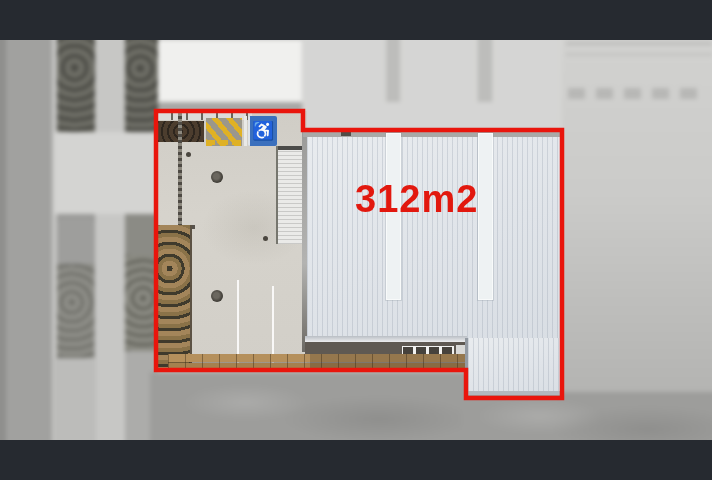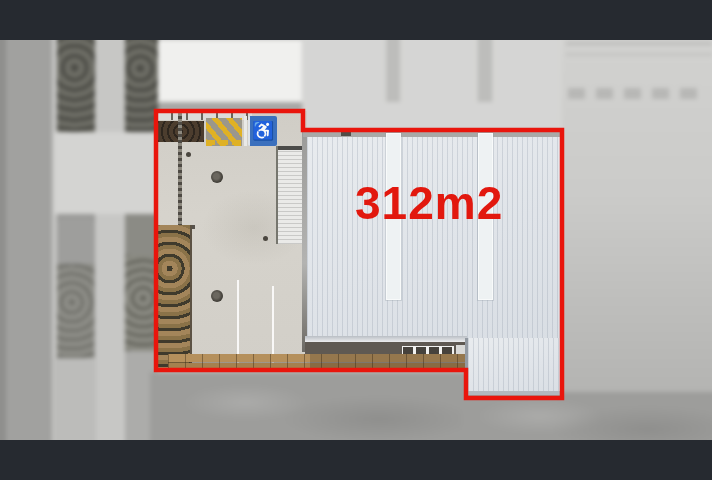--- a/index.html
+++ b/index.html
@@ -102,21 +102,21 @@
     border-top:1px solid #f2f2f0;border-bottom:1px solid #d8d8d6;}
   .white-post{left:456px;top:305px;width:9px;height:25px;background:#d9d9d7;}
   .deck{left:168px;top:314px;width:298px;height:17px;background:
     repeating-linear-gradient(90deg, rgba(60,45,25,.45) 0 1px, rgba(0,0,0,0) 1px 17px),
     linear-gradient(180deg,#b5905c 0 45%, rgba(60,45,25,.35) 45% 55%, #a5814f 55%);}
   .deck-shade{left:310px;top:314px;width:156px;height:17px;background:rgba(55,45,30,.25);}
   .roof-ext{left:465px;top:298px;width:96px;height:57px;border-left:3px solid #939aa2;
     box-shadow:inset 0 -4px 0 #b2b8be;}
   svg.outline{position:absolute;left:0;top:0;width:712px;height:400px;pointer-events:none;}
   svg.outline polygon{fill:none;stroke:#e9150c;stroke-width:4.5px;}
-  .area-label{position:absolute;left:355px;top:140px;font-size:46px;font-weight:bold;
+  .area-label{position:absolute;left:355px;top:140px;font-size:38px;font-weight:bold;
     color:#e2180e;line-height:1;letter-spacing:1px;}
 </style>
 </head>
 <body>
 
 <div class="stage">
   <div class="bar top abs"></div>
   <div class="bar bottom abs"></div>
 
   <div class="photo">

